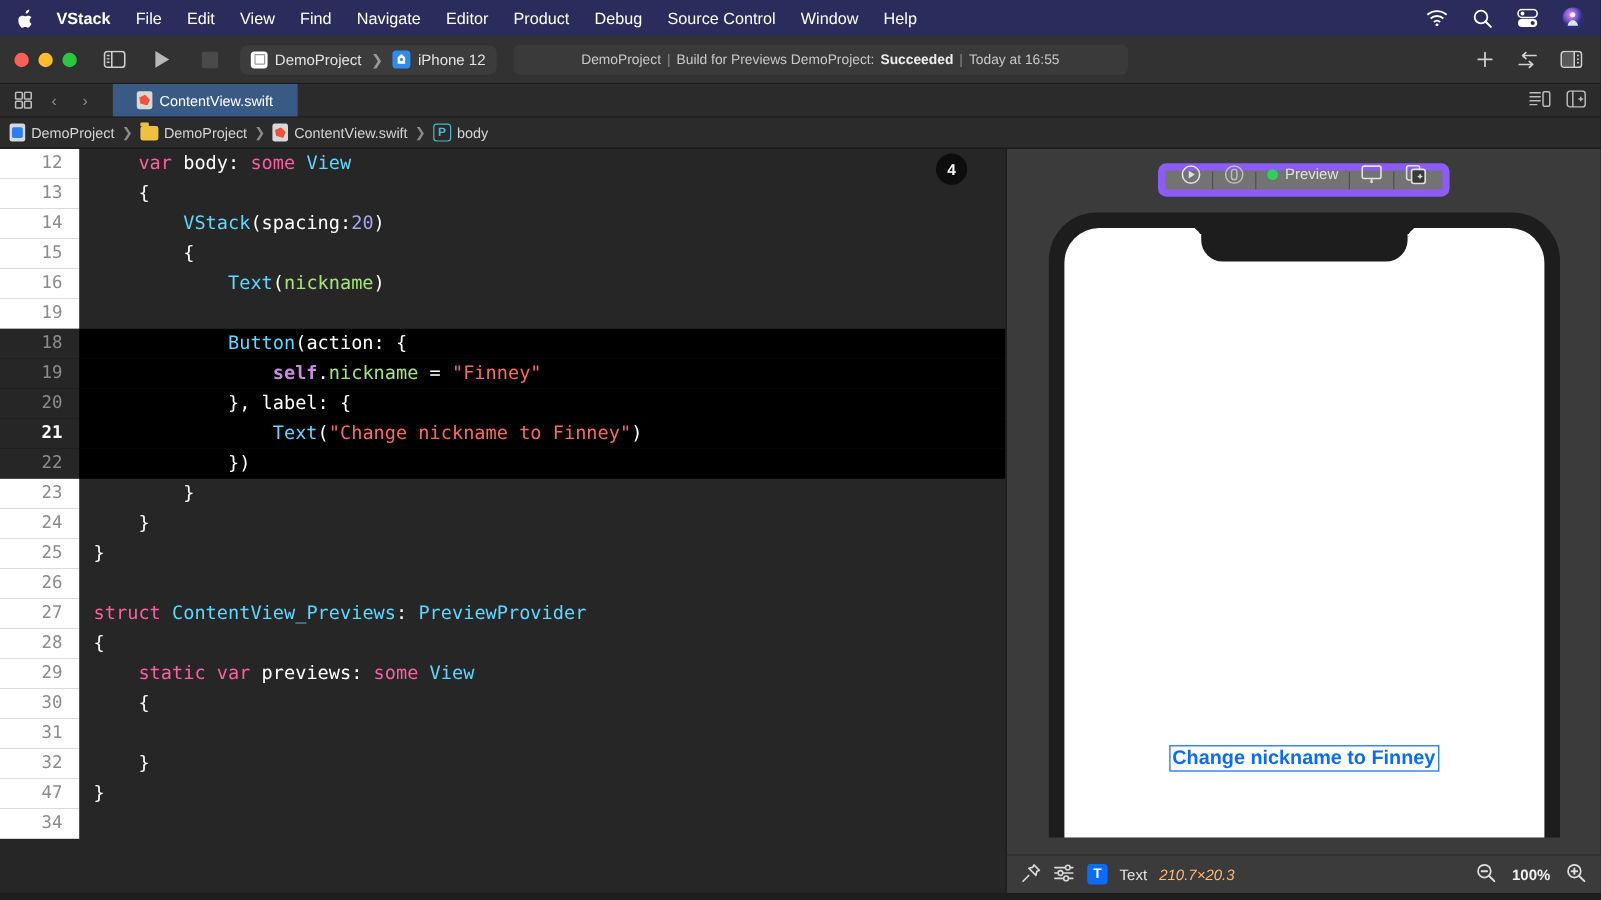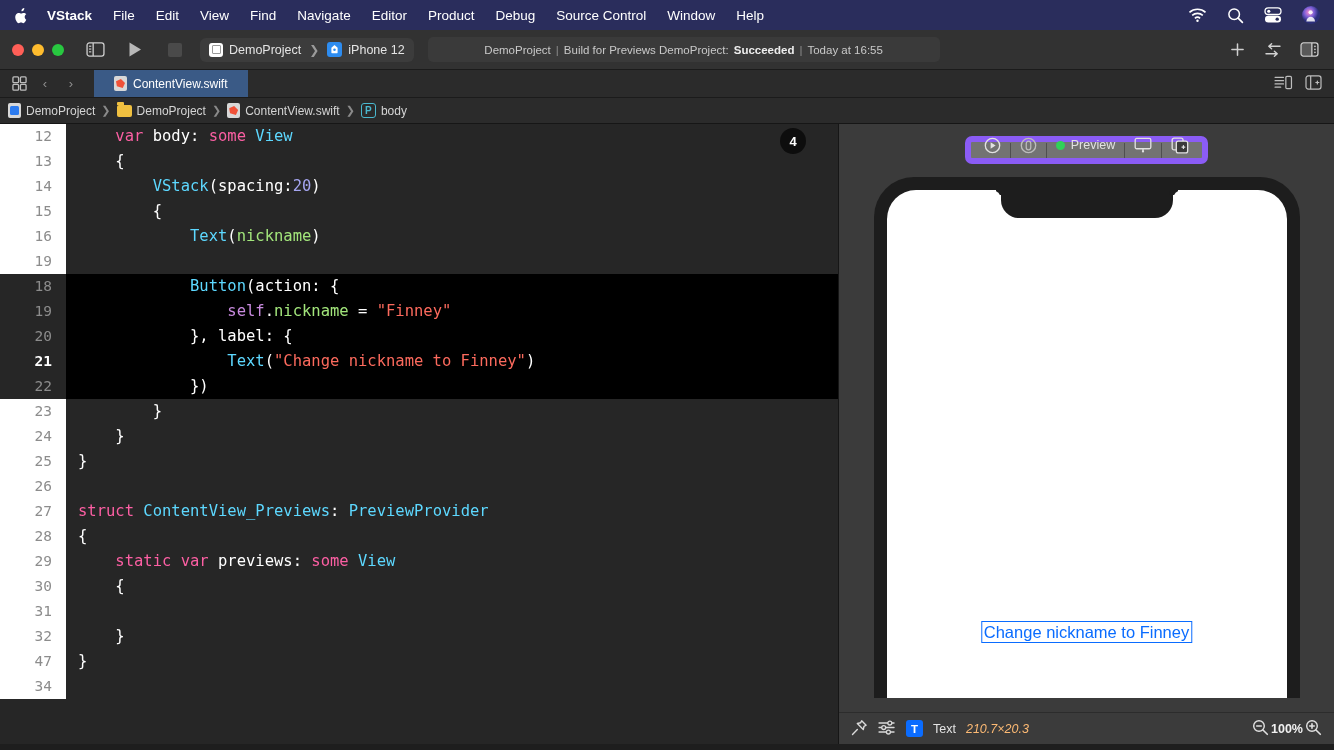--- a/index.html
+++ b/index.html
@@ -163,21 +163,21 @@
   .hl { background:#000000; }
   .hl .gutter { background:#262626; }
 
   
   .kw   { color:#fc5fa3; }       
   .ty   { color:#5dd8ff; }       
   .pl   { color:#ffffff; }       
   .num  { color:#a5a5f0; }       
   .str  { color:#fc6a5d; }       
   .var  { color:#a2e57b; }       
-  .slf  { color:#c98bdf; }       
+  .slf  { color:#c98bdf;font-weight:bold; }       
 
   .badge-count {
     position:absolute; right:32px; top:4px;
     width:26px;height:26px;border-radius:50%;
     background:#0d0d0d; color:#ffffff;
     font-family:"Liberation Sans",sans-serif;
     font-size:13px; font-weight:bold;
     display:flex;align-items:center;justify-content:center;
     z-index:5;
   }
@@ -212,21 +212,21 @@
     width: 426px; height: 521px;
     background:#1d1d1d;
     border-radius: 40px 40px 0 0;
     padding: 13px 13px 0 13px;
     position: relative;
     margin-top: -8px;
   }
   .screen {
     width:100%;height:100%;background:#ffffff;
     border-radius: 29px 29px 0 0;
-    position:relative; overflow:hidden;
+    position:relative; overflow:hidden;font-weight:bold;
   }
   .notch {
     position:absolute; top:0; left:50%; transform:translateX(-50%);
     width: 172px; height: 28px;
     background:#1d1d1d;
     border-radius: 0 0 18px 18px;
   }
   .notch::before, .notch::after{
     content:""; position:absolute; top:0; width:9px;height:9px;
     background:transparent;
@@ -251,21 +251,21 @@
     border-top:1px solid #2c2c2c;
     font-size:12.5px; color:#e3e3e3;
     font-family:"Liberation Sans",sans-serif;
   }
   .t-badge {
     width:17px;height:17px;border-radius:3px;background:#0a6cff;
     color:#fff;font-size:11.5px;font-weight:bold;
     display:flex;align-items:center;justify-content:center;
   }
   .dims { color:#fdba74;font-style:italic; }
-  .pv-bottom .right { margin-left:auto; display:flex;align-items:center;gap:2px; }
+  .pv-bottom .right { margin-left:auto; display:flex;align-items:center;gap:13px; }
   .zoomval { font-size:12.5px;color:#f0f0f0;font-weight:bold; }
   svg { shape-rendering: geometricPrecision; }
 </style>
 </head>
 <body>
 
 <div id="menubar">
   <span class="apple">
     <svg width="15" height="18" viewBox="0 0 16 19">
         <path fill="#ffffff" d="M13.1 14.6c-.3.7-.5 1-.9 1.6-.6.9-1.4 2-2.4 2-.9 0-1.1-.6-2.3-.6s-1.5.6-2.4.6c-1 0-1.7-1-2.3-1.9C1.1 13.8.9 10.7 2 9.1c.7-1.1 1.9-1.7 3-1.7 1.1 0 1.8.6 2.7.6.9 0 1.4-.6 2.7-.6 1 0 2 .5 2.7 1.4-2.4 1.3-2 4.7.0 5.8zM10.3 4.3c.5-.6.8-1.5.7-2.4-.8.1-1.7.5-2.3 1.2-.5.6-.9 1.5-.7 2.3.9.1 1.8-.4 2.3-1.1z"></path>

